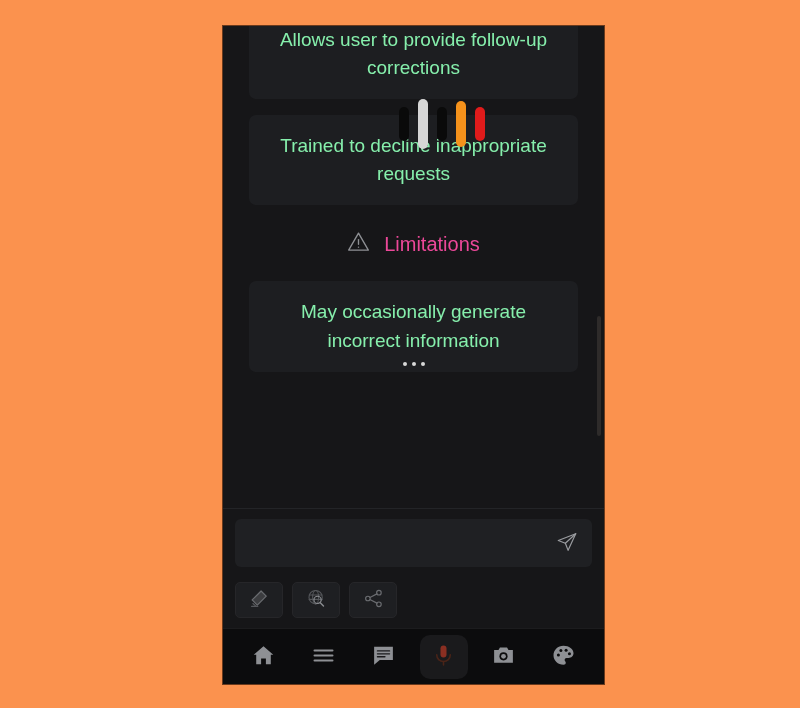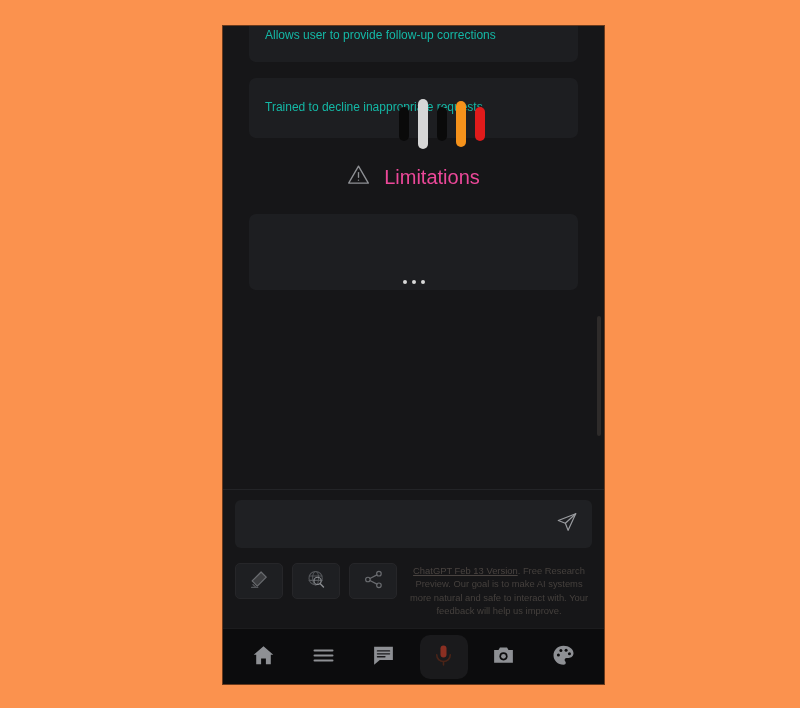--- a/index.html
+++ b/index.html
@@ -45,22 +45,22 @@
   .scroll-area {
     position: absolute;
     inset: 0;
     padding: 0 26px;
     overflow: hidden;
   }
 
   .card {
     background: #1d1e21;
     border-radius: 7px;
-    color: #14b8a6;
-    font-size: 12px;
+    color: #86efac;
+    font-size: 19px;
     line-height: 1.48;
     text-align: center;
     padding: 17px 16px;
     margin-bottom: 14px;
     min-height: 58px;
     display: flex;
     align-items: center;
     justify-content: flex-start;
     position: relative;
   }
@@ -259,20 +259,21 @@
           <svg width="23" height="21" viewBox="0 0 24 22" fill="none" stroke="#8e9094" stroke-width="1.4" stroke-linejoin="round" stroke-linecap="round">
             <path d="M12 2.2 L22.3 20 L1.7 20 Z"></path>
             <path d="M12 9 L12 14"></path>
             <circle cx="12" cy="16.9" r="0.75" fill="#8e9094" stroke="none"></circle>
           </svg>
         </span>
         <span>Limitations</span>
       </div>
 
       <div class="card tall">
+        <span class="card-text">May occasionally generate incorrect information</span>
         <span class="dots">
           <i></i>
           <i></i>
           <i></i>
         </span>
       </div>
 
 
 
       <div class="voice-viz">
@@ -333,23 +334,20 @@
         <svg width="21" height="21" viewBox="0 0 24 24" fill="none" stroke="#6a6c70" stroke-width="1.35" stroke-linejoin="round" stroke-linecap="round">
           <circle cx="18.2" cy="5.4" r="2.6"></circle>
           <circle cx="5.6" cy="12" r="2.6"></circle>
           <circle cx="18.2" cy="18.6" r="2.6"></circle>
           <path d="M15.9 6.7 L7.9 10.8"></path>
           <path d="M7.9 13.2 L15.9 17.3"></path>
         </svg>
       </span>
     </button>
 
-    <div class="footer-note">
-      <span class="ver">ChatGPT Feb 13 Version</span><span>. Free Research Preview. Our goal is to make AI systems more natural and safe to interact with. Your feedback will help us improve.</span>
-    </div>
   </div>
 
   <div class="bottom-nav">
 
     <button class="nav-btn">
       <span>
         <svg width="25" height="25" viewBox="0 0 24 24" fill="#8e9094">
           <path d="M12 3 L2.6 11.2 L5 11.2 L5 20.4 L9.7 20.4 L9.7 14.9 L14.3 14.9 L14.3 20.4 L19 20.4 L19 11.2 L21.4 11.2 Z"></path>
         </svg>
       </span>

